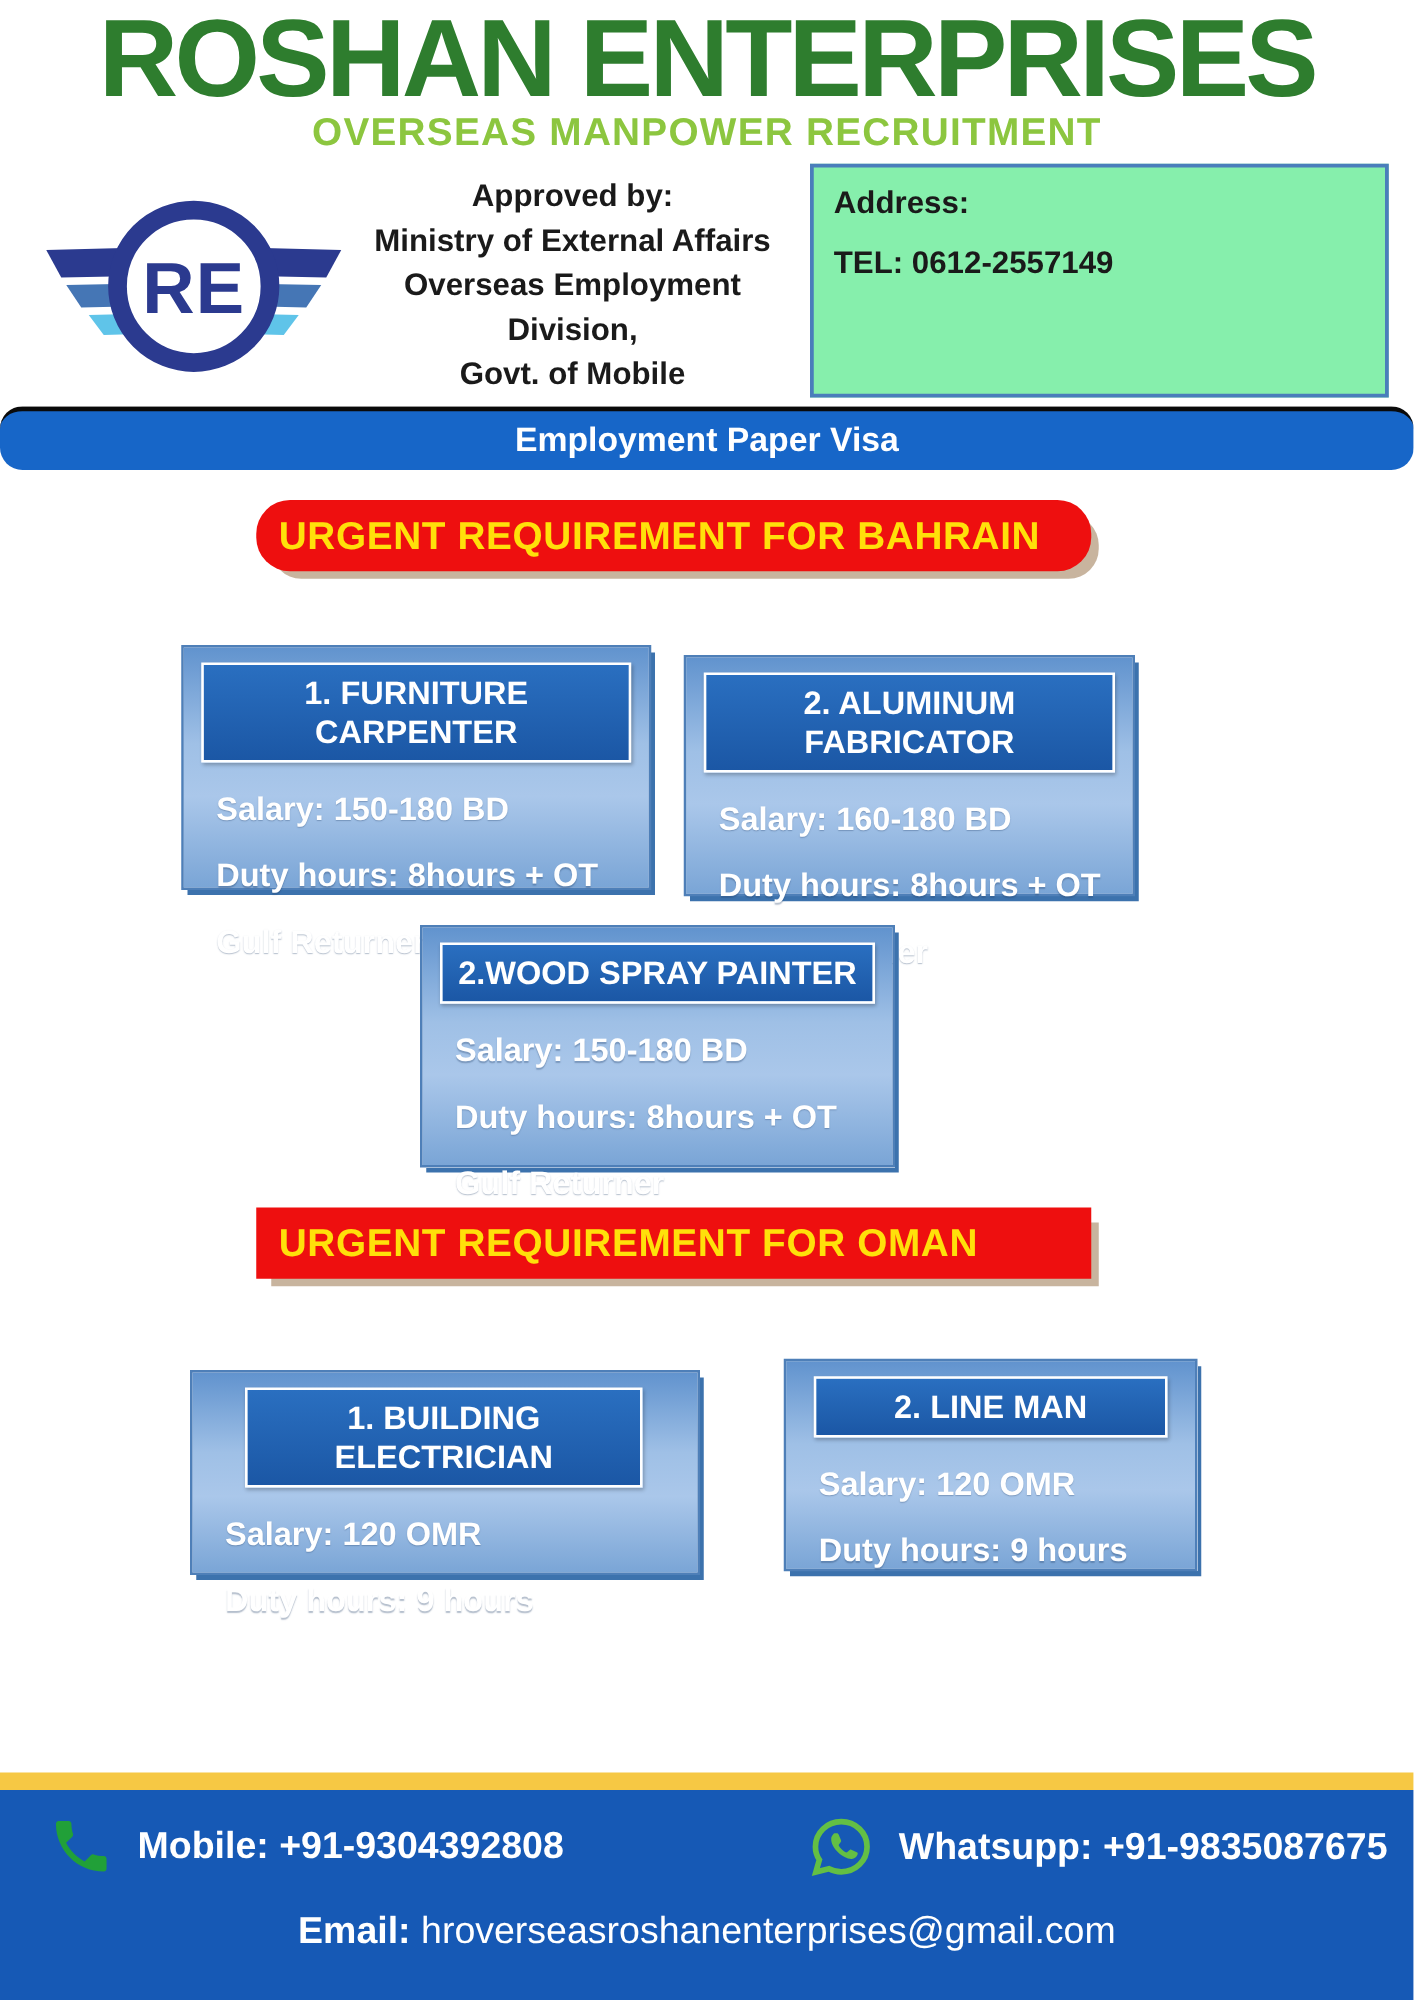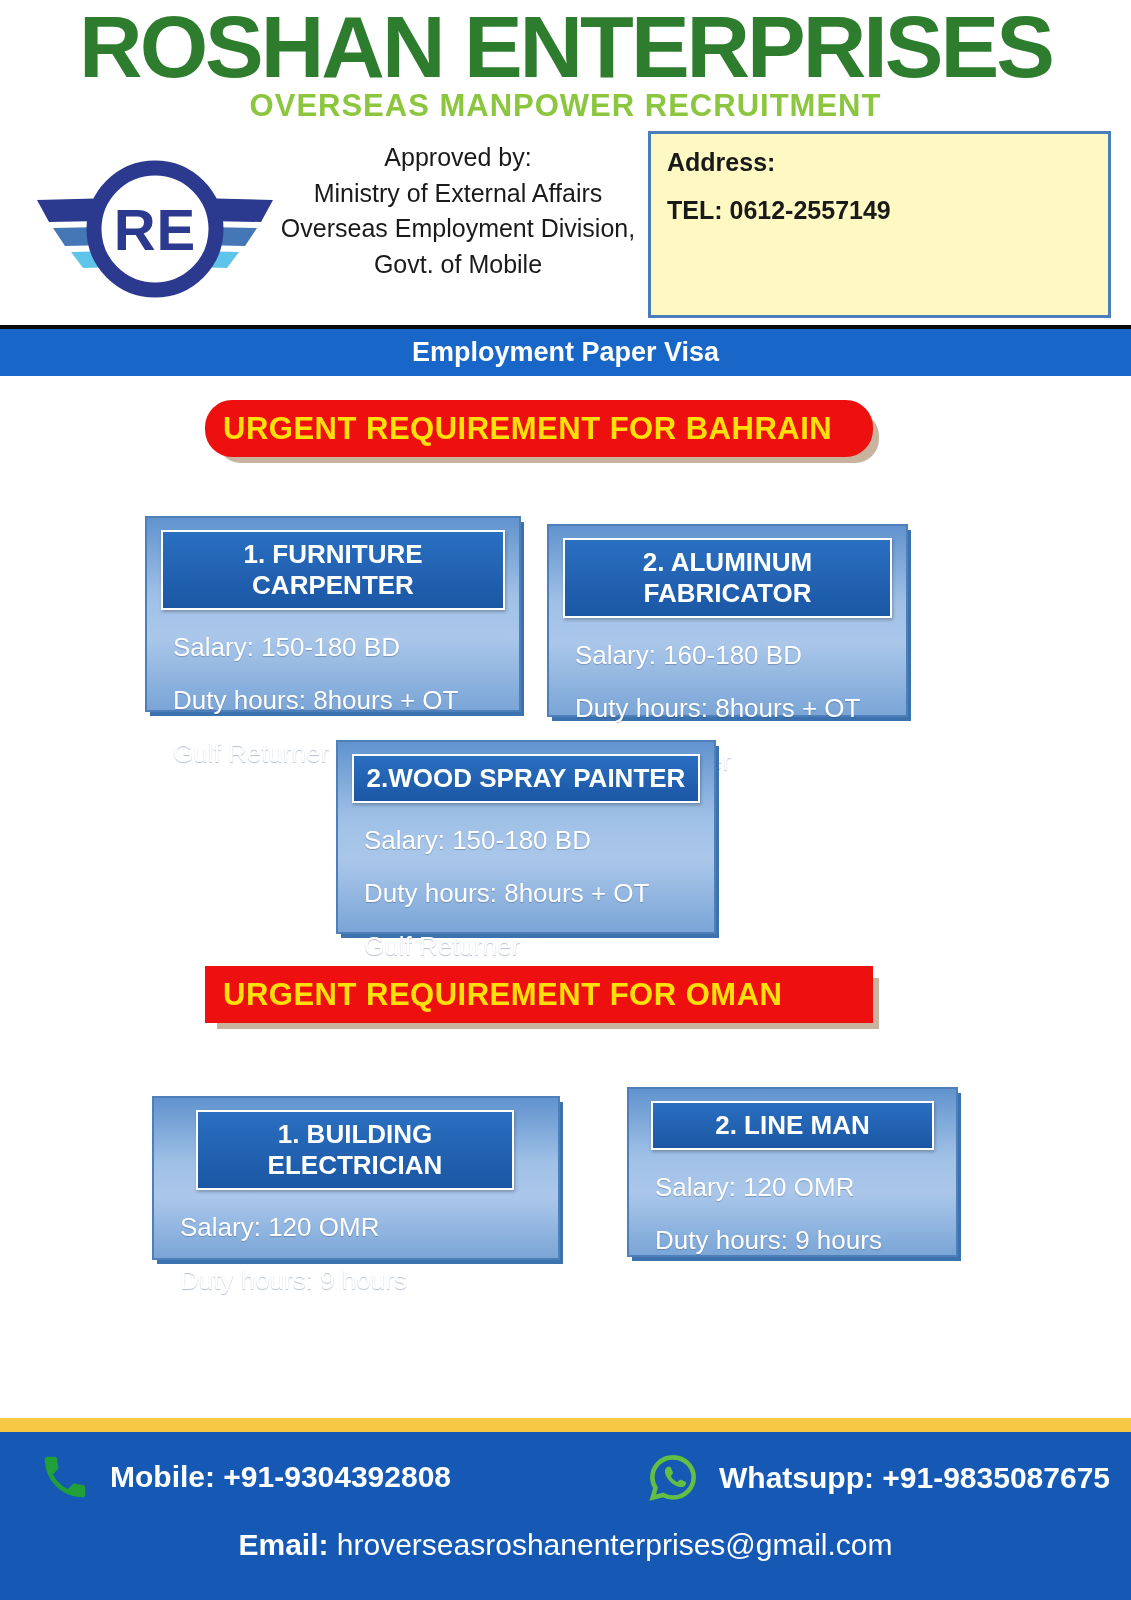--- a/index.html
+++ b/index.html
@@ -20,36 +20,36 @@
   .tagline{
     position:absolute;top:88px;left:0;width:100%;
     text-align:center;
     font-size:31px;font-weight:bold;letter-spacing:1px;
     color:#8cc63f;
   }
   .logo{position:absolute;left:35px;top:140px;width:240px;height:178px;}
   .approved{
     position:absolute;left:272px;top:140px;width:372px;
     text-align:center;color:#1a1a1a;
-    font-size:25px;font-weight:normal;line-height:1.42;
+    font-size:25px;font-weight:bold;line-height:1.42;
   }
   .address-box{
     position:absolute;left:648px;top:131px;width:425px;height:157px;
-    border:3px solid #4a7ebb;background:#fef9c3;
+    border:3px solid #4a7ebb;background:#86efac;
     padding:12px 16px;color:#1a1a1a;
     font-size:25px;font-weight:bold;line-height:1.28;
   }
   .address-box .addr{margin-top:18px;}
   .address-box .tel{margin-top:16px;}
   
   .visa-bar{
     position:absolute;left:0;top:325px;width:100%;height:47px;
     background:#1766c8;border-top:4px solid #0a0a0a;
     color:#ffffff;font-size:27px;font-weight:bold;
-    display:flex;align-items:center;justify-content:center;
+    display:flex;align-items:center;justify-content:center;border-radius:18px;
   }
   
   .banner{
     position:absolute;left:205px;width:668px;height:57px;
     background:#ee0f0f;
     box-shadow:9px 9px 0 -3px #c8b49e;
     color:#ffe00a;font-size:31px;font-weight:bold;
     display:flex;align-items:center;padding-left:18px;box-sizing:border-box;
     letter-spacing:0.5px;
   }
@@ -65,21 +65,21 @@
     color:#ffffff;
   }
   .job-title{
     background:linear-gradient(180deg,#2a6fc0,#1b57a5);
     border:2px solid #ffffff;
     color:#ffffff;font-size:26px;font-weight:bold;
     text-align:center;padding:7px 6px;
     box-shadow:1px 2px 3px rgba(0,0,0,0.25);
   }
   .job-line{
-    font-size:26px;font-weight:normal;
+    font-size:26px;font-weight:bold;
     padding-left:12px;margin-top:22px;
     text-shadow:0 1px 1px rgba(40,70,110,0.35);
   }
   .card-b1{left:145px;top:516px;width:376px;height:196px;}
   .card-b2{left:547px;top:524px;width:361px;height:193px;}
   .card-b3{left:336px;top:740px;width:380px;height:194px;}
   .card-o1{left:152px;top:1096px;width:408px;height:164px;}
   .card-o2{left:627px;top:1087px;width:331px;height:170px;}
   .card-o1 .job-title{margin:0 30px 0 28px;}
   .card-o2 .job-title{margin:0 8px;}

